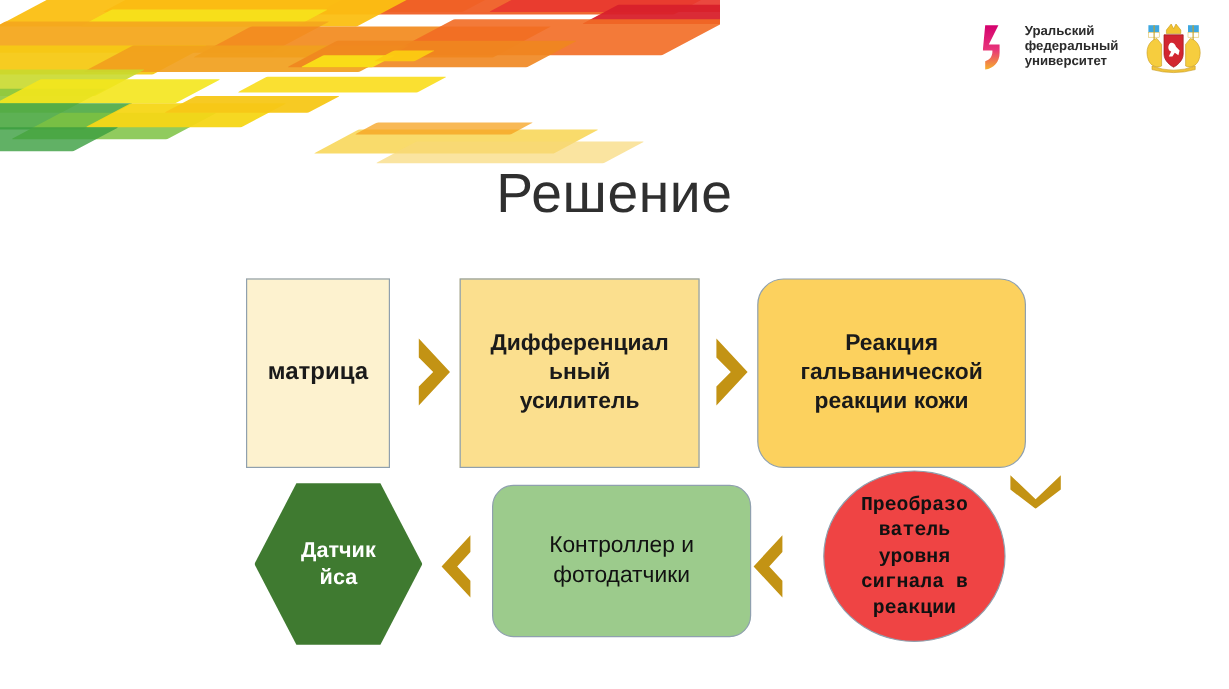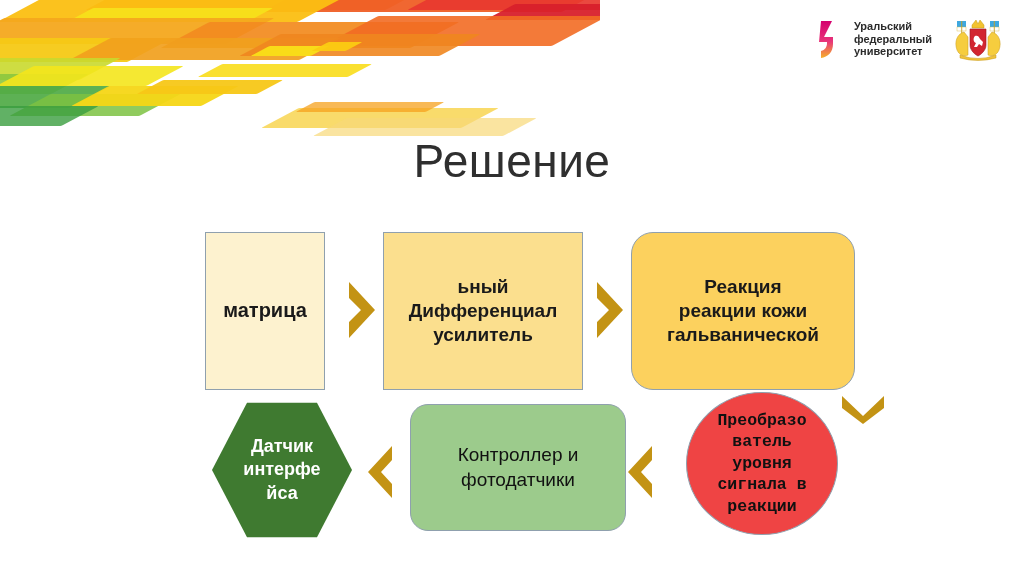--- a/index.html
+++ b/index.html
@@ -176,37 +176,37 @@
     </div>
 
     <div class="chev c1">
       <svg width="34" height="60" viewBox="0 0 34 60">
           <path d="M4 2 L30 30 L4 58 L4 42 L16 30 L4 18 Z" fill="#c39314"></path>
         </svg>
     </div>
 
     <div class="node n-amp">
       <span class="lbl">
+          <span style="display:block">Дифференциал</span>
           <span style="display:block">ьный</span>
-          <span style="display:block">Дифференциал</span>
           <span style="display:block">усилитель</span>
         </span>
     </div>
 
     <div class="chev c2">
       <svg width="34" height="60" viewBox="0 0 34 60">
           <path d="M4 2 L30 30 L4 58 L4 42 L16 30 L4 18 Z" fill="#c39314"></path>
         </svg>
     </div>
 
     <div class="node n-gsr">
       <span class="lbl">
           <span style="display:block">Реакция</span>
+          <span style="display:block">гальванической</span>
           <span style="display:block">реакции кожи</span>
-          <span style="display:block">гальванической</span>
         </span>
     </div>
 
     <div class="chev c3">
       <svg width="46" height="32" viewBox="0 0 46 32">
           <path d="M2 4 L23 24 L44 4 L44 16 L23 32 L2 16 Z" fill="#c39314"></path>
         </svg>
     </div>
 
     <div class="node n-conv">
@@ -235,19 +235,18 @@
     <div class="chev c5">
       <svg width="32" height="56" viewBox="0 0 32 56">
           <path d="M28 2 L4 28 L28 54 L28 40 L17 28 L28 16 Z" fill="#c39314"></path>
         </svg>
     </div>
 
     <div class="node n-hex">
       <div class="hex-shape"></div>
       <span class="lbl">
           <span style="display:block">Датчик</span>
-          <span style="display:block">интерфе</span>
           <span style="display:block">йса</span>
         </span>
     </div>
 
   </div>
 </div>
 
 </body></html>

